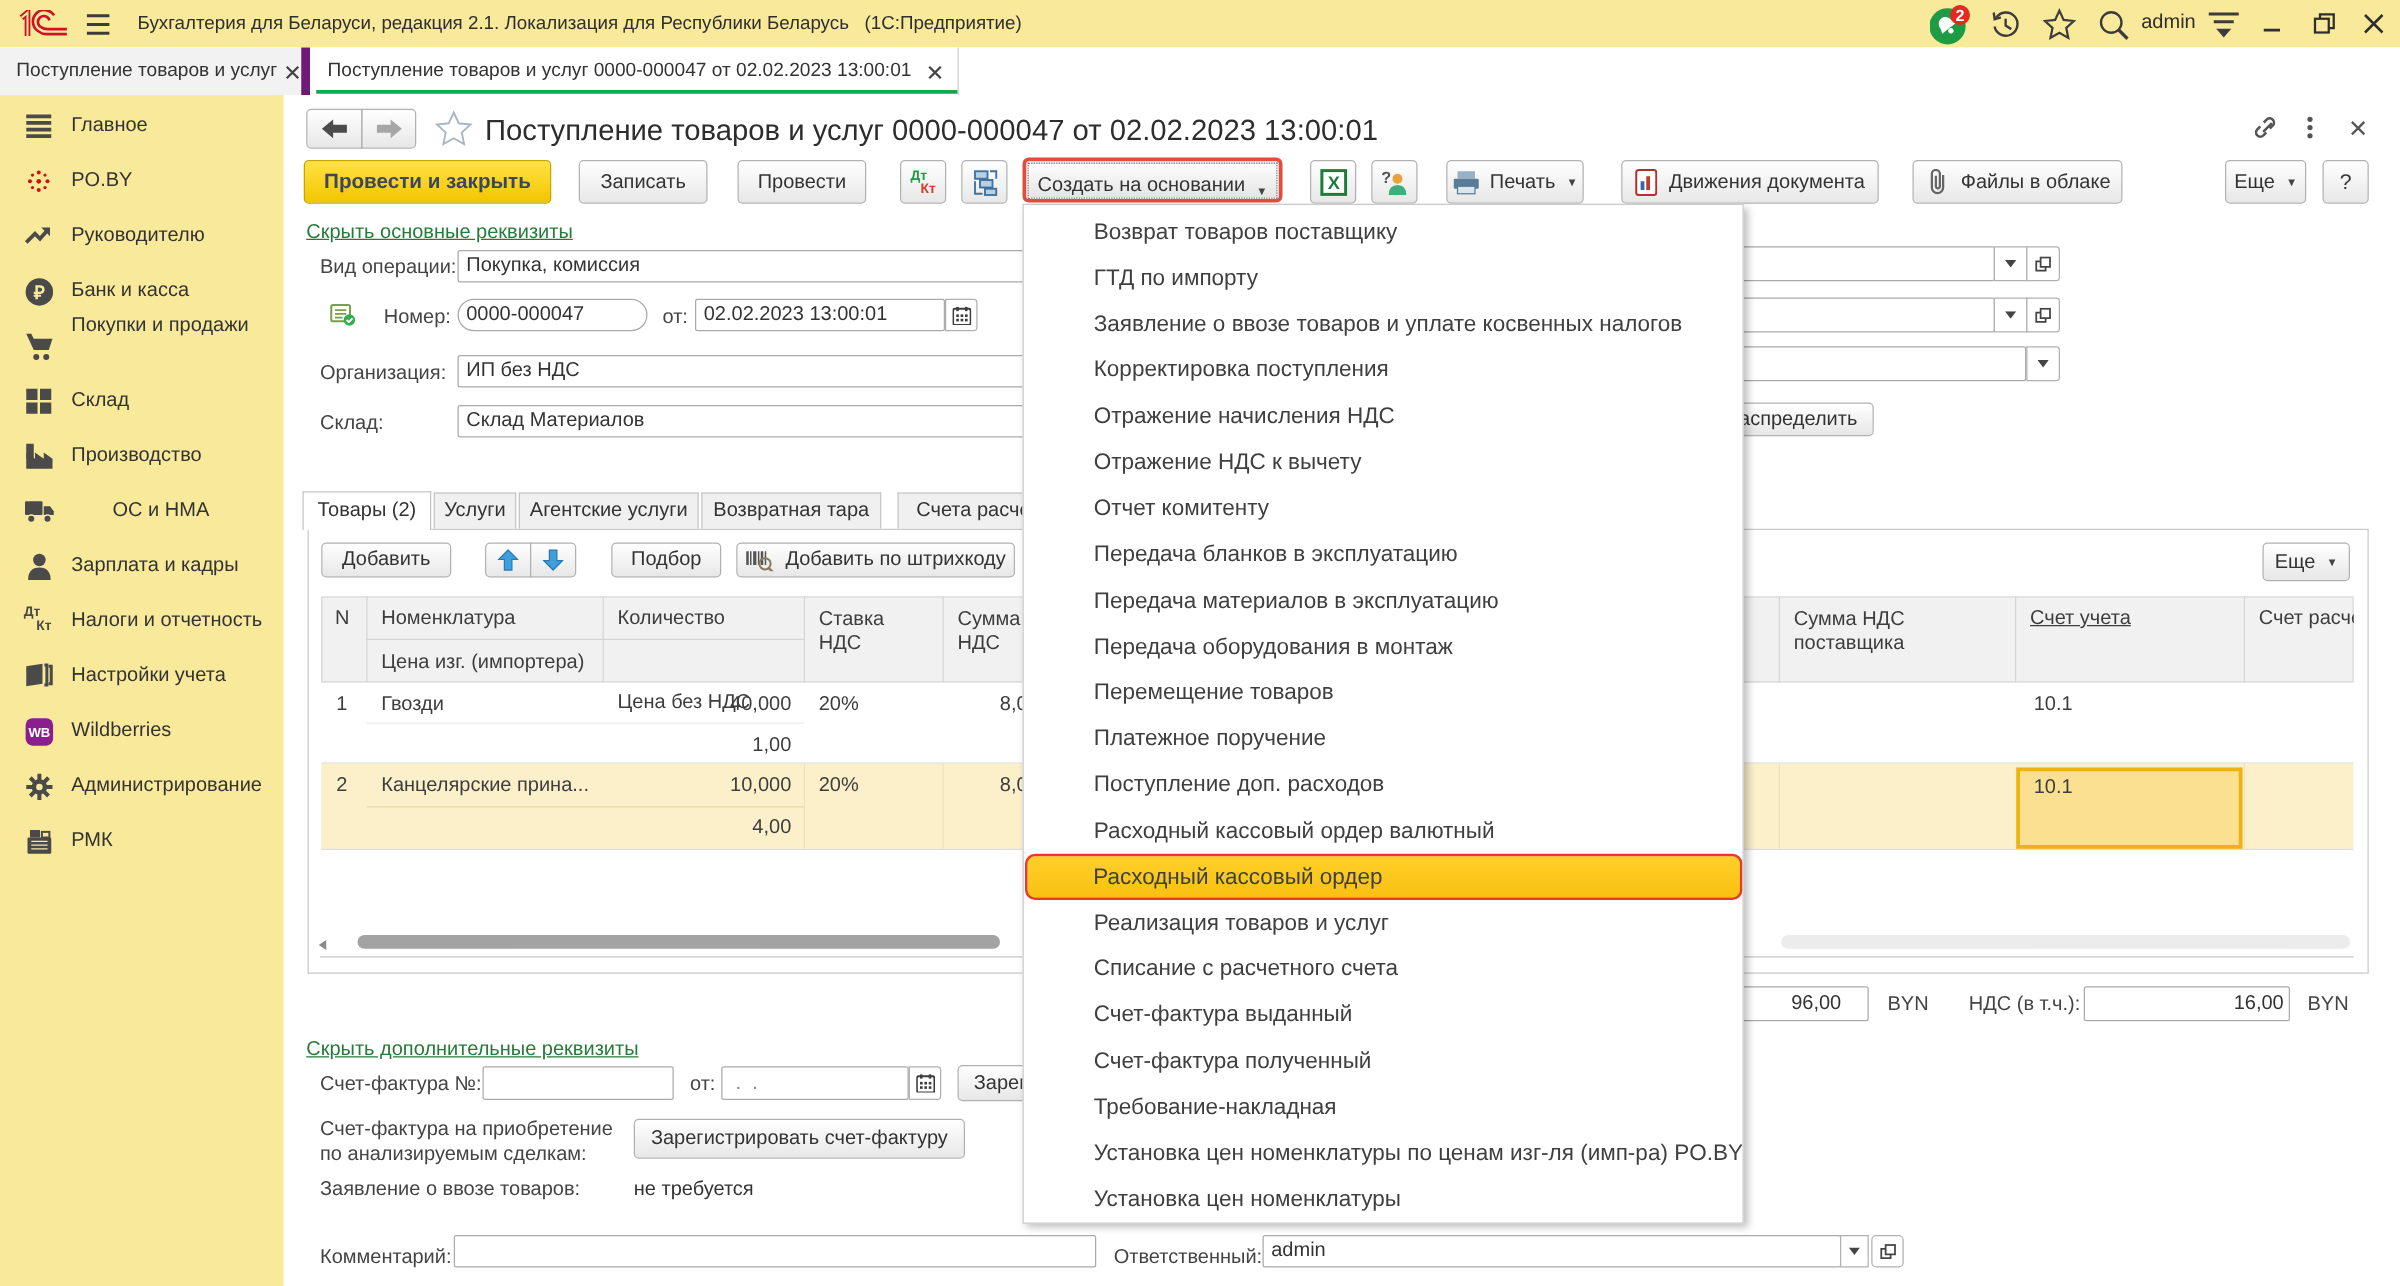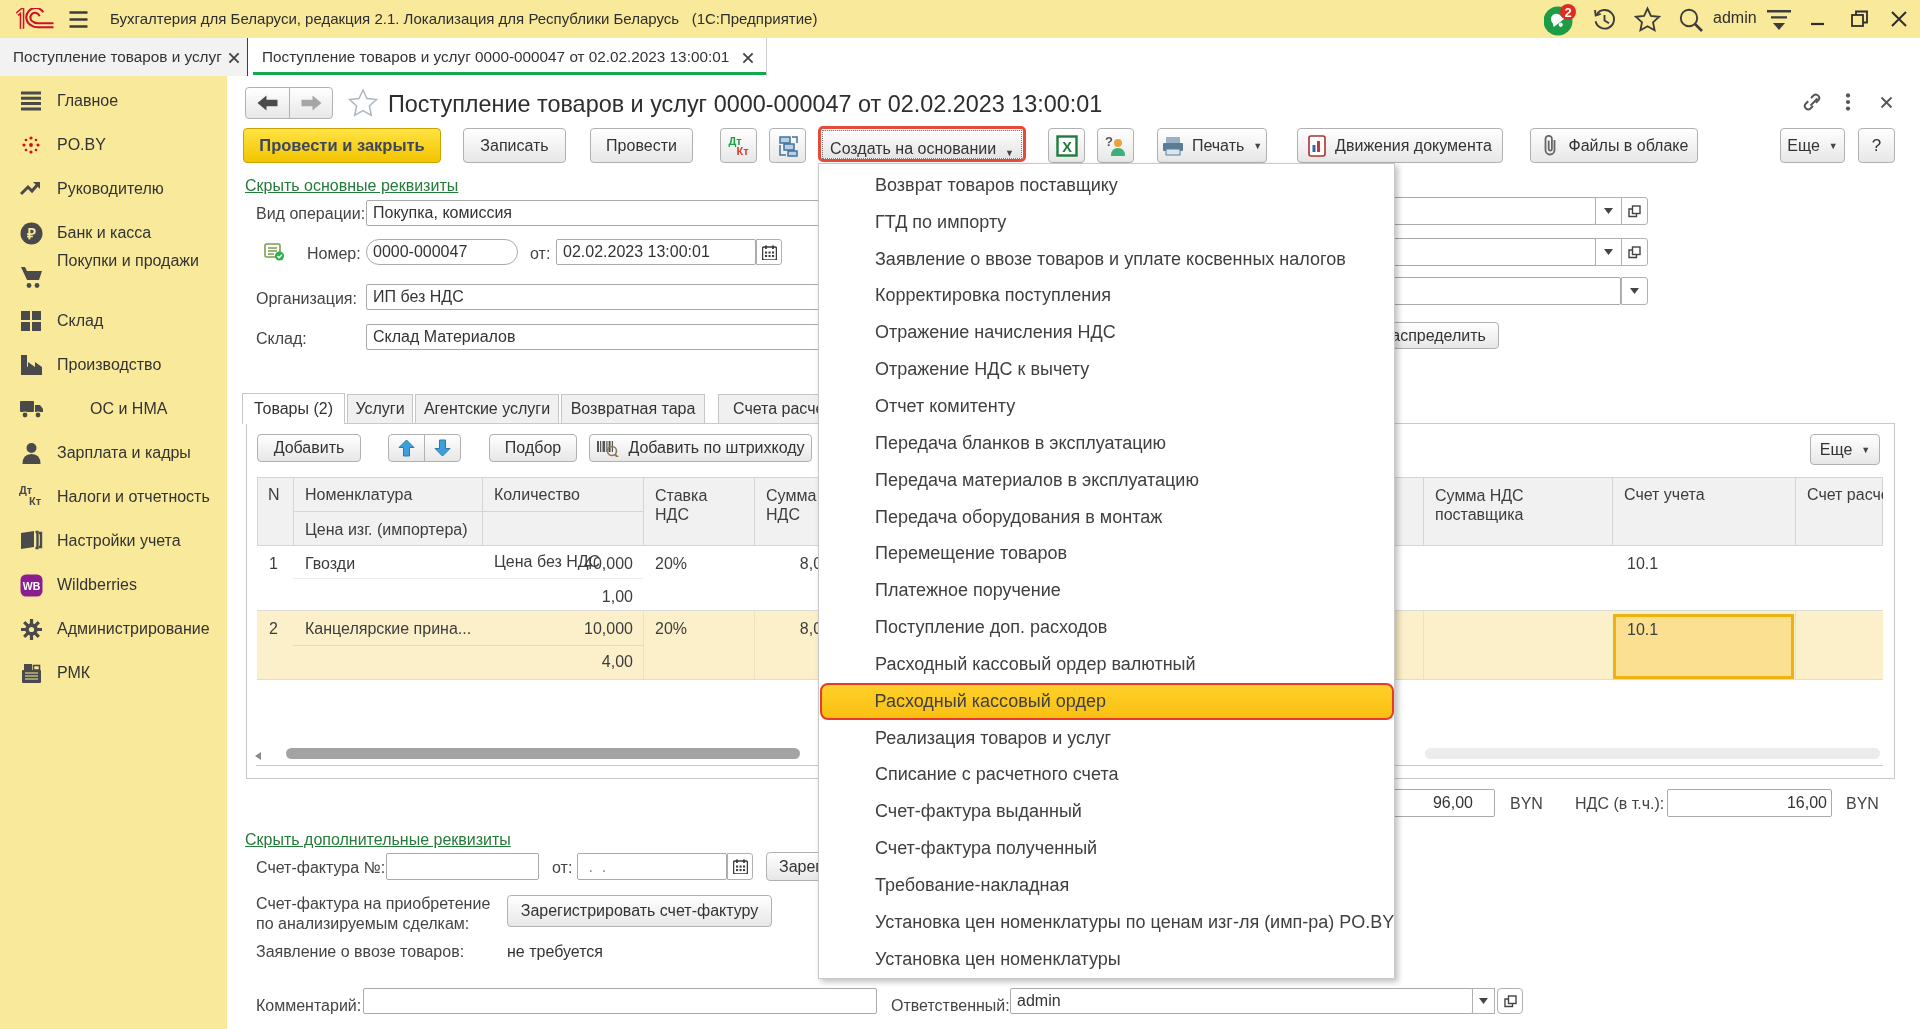--- a/index.html
+++ b/index.html
@@ -73,21 +73,21 @@
     <rect x="2" y="6" width="11" height="11" fill="#f9e99b" stroke="#2e2e2e" stroke-width="1.8"></rect>
     <path d="M 6 6 V 2.5 H 17 V 13.5 H 13" fill="none" stroke="#2e2e2e" stroke-width="1.8"></path>
   </svg>
 
   <svg class="abs" style="left:1890px;top:10px;" width="18" height="18" viewBox="0 0 18 18">
     <path d="M2 2 L16 16 M16 2 L2 16" stroke="#2e2e2e" stroke-width="2"></path>
   </svg>
 </div>
 
 <div class="abs" id="tabbar" style="left:0;top:38px;width:1920px;height:38px;background:#fff;">
-  <div class="abs" style="left:0;top:0;width:248px;height:38px;background:#f2f2f2;border-right:1px solid #701a75;">
+  <div class="abs" style="left:0;top:0;width:248px;height:38px;background:#f2f2f2;border-right:7px solid #701a75;">
     <div class="abs" style="left:13px;top:10px;font-size:15.3px;color:#333;">Поступление товаров и услуг</div>
     <svg class="abs" style="left:228px;top:14px;" width="12" height="12" viewBox="0 0 13 13">
         <path d="M1.5 1.5 L11.5 11.5 M11.5 1.5 L1.5 11.5" stroke="#444" stroke-width="2"></path>
       </svg>
   </div>
   <div class="abs" style="left:248px;top:0;width:519px;height:38px;background:#fff;border-right:1px solid #cfcfcf;">
     <div class="abs" style="left:14px;top:10px;font-size:15.3px;color:#333;">Поступление товаров и услуг 0000-000047 от 02.02.2023 13:00:01</div>
     <svg class="abs" style="left:494px;top:14px;" width="12" height="12" viewBox="0 0 13 13">
         <path d="M1.5 1.5 L11.5 11.5 M11.5 1.5 L1.5 11.5" stroke="#444" stroke-width="2"></path>
       </svg>
@@ -429,21 +429,21 @@
   <div class="abs" style="left:42px;top:34px;width:350px;height:1px;background:#d5d5d5;"></div>
 
   <div class="abs" style="left:17px;top:9px;">N</div>
   <div class="abs" style="left:54px;top:9px;">Номенклатура</div>
   <div class="abs" style="left:54px;top:44px;">Цена изг. (импортера)</div>
   <div class="abs" style="left:243px;top:9px;">Количество</div>
   <div class="abs" style="left:243px;top:28px;margin-top:48px;">Цена без НДС</div>
   <div class="abs" style="left:404px;top:9px;line-height:19px;">Ставка<br>НДС</div>
   <div class="abs" style="left:515px;top:9px;line-height:19px;">Сумма<br>НДС</div>
   <div class="abs" style="left:1184px;top:9px;line-height:19px;">Сумма НДС<br>поставщика</div>
-  <div class="abs" style="left:1373px;top:9px;">Счет учета</div>
+  <div class="abs" style="left:1373px;top:9px;text-decoration:underline;">Счет учета</div>
   <div class="abs" style="left:1556px;top:9px;white-space:nowrap;">Счет расчет</div>
 
   <div class="abs" style="left:42px;top:101px;width:350px;height:1px;background:#ececec;"></div>
   <div class="abs" style="left:18px;top:78px;">1</div>
   <div class="abs" style="left:54px;top:78px;">Гвозди</div>
   <div class="abs" style="left:0px;top:78px;width:382px;text-align:right;">40,000</div>
   <div class="abs" style="left:404px;top:78px;">20%</div>
   <div class="abs" style="left:420px;top:78px;width:160px;text-align:right;">8,00</div>
   <div class="abs" style="left:0px;top:111px;width:382px;text-align:right;">1,00</div>
   <div class="abs" style="left:1376px;top:78px;">10.1</div>

